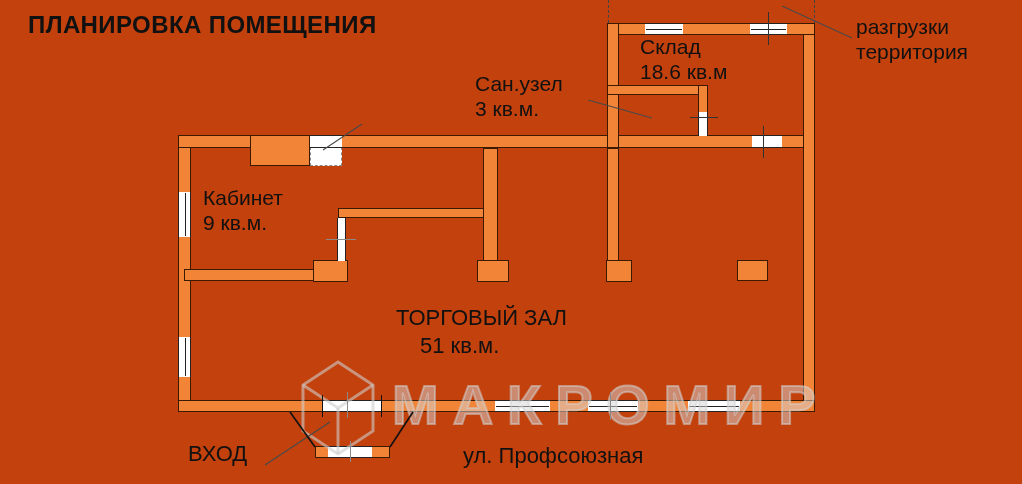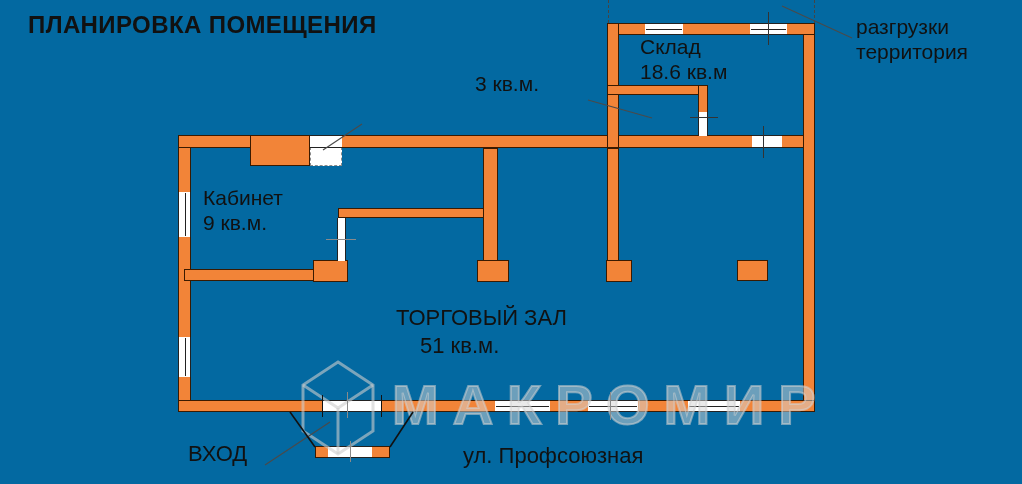--- a/index.html
+++ b/index.html
@@ -1,16 +1,16 @@
 <!DOCTYPE html>
 <html><head>
 <meta charset="utf-8">
 <style>
   html,body{margin:0;padding:0;background:#fff;}
-  .stage{position:relative;width:1022px;height:484px;background:#0369a1;overflow:hidden;
+  .stage{position:relative;width:1022px;height:484px;background:#c2410c;overflow:hidden;
          font-family:"Liberation Sans",sans-serif;color:#111;}
   .wall{position:absolute;background:#F28438;border:1px solid #3A1A00;box-sizing:border-box;z-index:2;}
   .hwin,.hopen{position:absolute;background:#fff;border-top:1px solid #222;border-bottom:1px solid #222;
          box-sizing:border-box;z-index:3;}
   .hwin::after{content:"";position:absolute;left:1px;right:1px;top:50%;height:1px;background:#222;}
   .vwin,.vopen{position:absolute;background:#fff;border-left:1px solid #222;border-right:1px solid #222;
          box-sizing:border-box;z-index:3;}
   .vwin::after{content:"";position:absolute;top:1px;bottom:1px;left:50%;width:1px;background:#222;}
   .tickv{position:absolute;width:1px;z-index:4;}
   .tickh{position:absolute;height:1px;z-index:4;}
@@ -105,20 +105,21 @@
       <line x1="265" y1="465" x2="330" y2="422"></line>
     </g>
     <g stroke="#111" stroke-width="1.6" fill="none">
       <line x1="290" y1="412" x2="315" y2="447"></line>
       <line x1="413" y1="412" x2="390" y2="447"></line>
     </g>
   </svg>
 
 
   <div class="label center" style="left:475px;top:71px;width:135px;">
+    <div>Сан.узел</div>
     <div>3 кв.м.</div>
   </div>
 
   <div class="label center" style="left:640px;top:34px;width:170px;">
     <div>Склад</div>
     <div>18.6 кв.м</div>
   </div>
 
   <div class="label" style="left:856px;top:9px;">
     <div style="margin-top:5px;">разгрузки</div>

